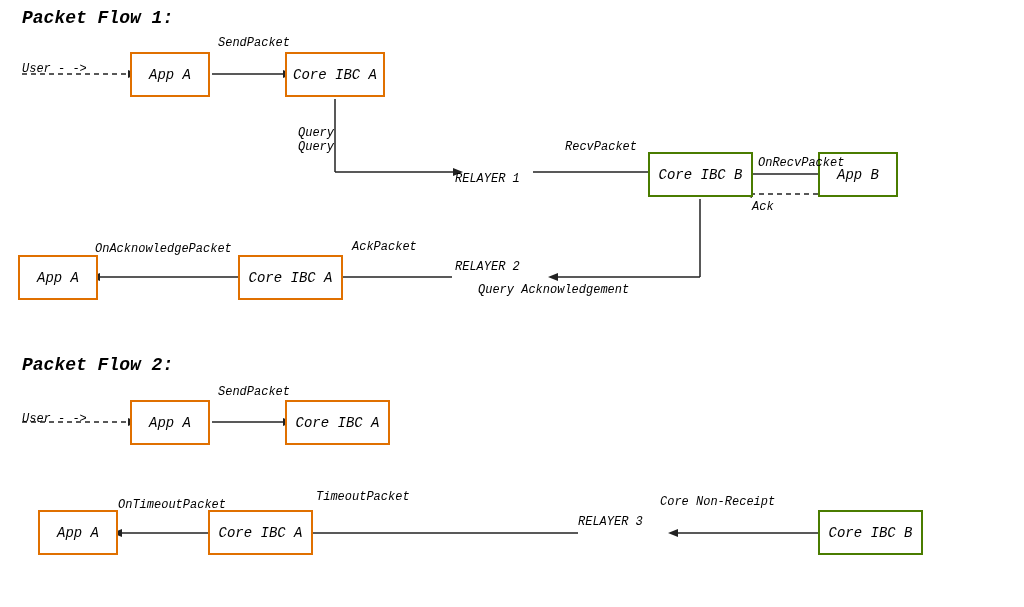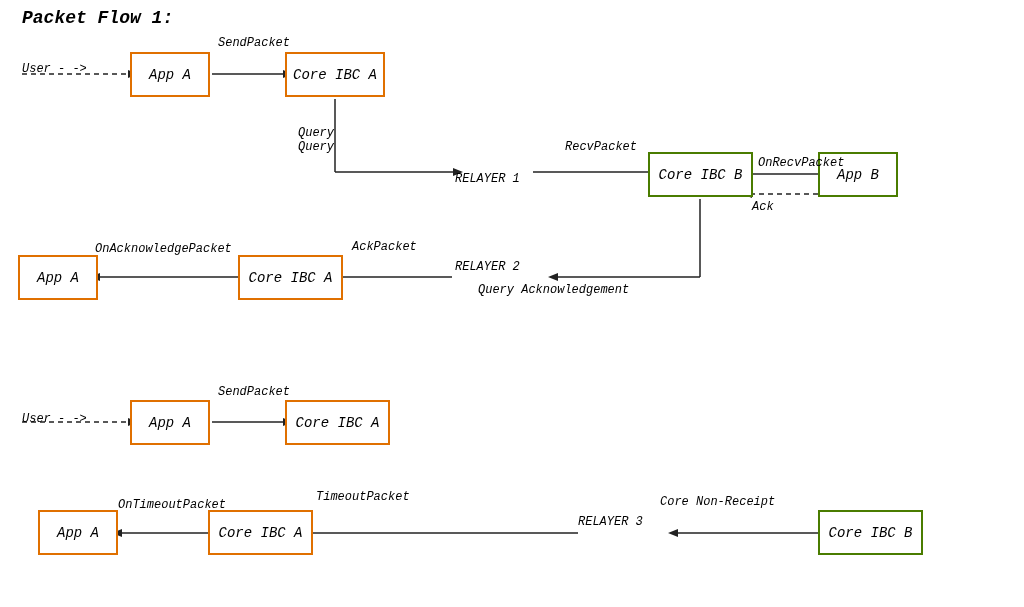--- a/index.html
+++ b/index.html
@@ -115,20 +115,21 @@
   <div class="label" style="left:298px;top:140px;">Query</div>
   <div class="label" style="left:455px;top:160px;margin-top:12px;">RELAYER 1</div>
   <div class="label" style="left:565px;top:140px;">RecvPacket</div>
   <div class="label" style="left:758px;top:140px;margin-top:16px;">OnRecvPacket</div>
   <div class="label" style="left:752px;top:200px;">Ack</div>
   <div class="label" style="left:95px;top:242px;">OnAcknowledgePacket</div>
   <div class="label" style="left:352px;top:240px;">AckPacket</div>
   <div class="label" style="left:455px;top:260px;">RELAYER 2</div>
   <div class="label" style="left:478px;top:283px;">Query Acknowledgement</div>
 
+  <div class="title" style="left:22px;top:355px;">Packet Flow 2:</div>
 
   <div class="box box-orange" style="left:130px;top:400px;width:80px;height:45px;">App A</div>
   <div class="box box-orange" style="left:285px;top:400px;width:105px;height:45px;">Core IBC A</div>
   <div class="box box-orange" style="left:38px;top:510px;width:80px;height:45px;">App A</div>
   <div class="box box-orange" style="left:208px;top:510px;width:105px;height:45px;">Core IBC A</div>
   <div class="box box-green" style="left:818px;top:510px;width:105px;height:45px;">Core IBC B</div>
 
   <div class="label" style="left:22px;top:412px;">User - -&gt;</div>
   <div class="label" style="left:218px;top:385px;">SendPacket</div>
   <div class="label" style="left:118px;top:498px;">OnTimeoutPacket</div>

